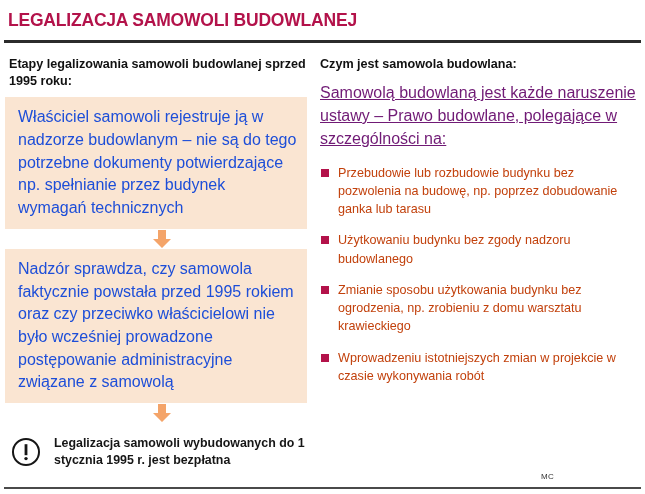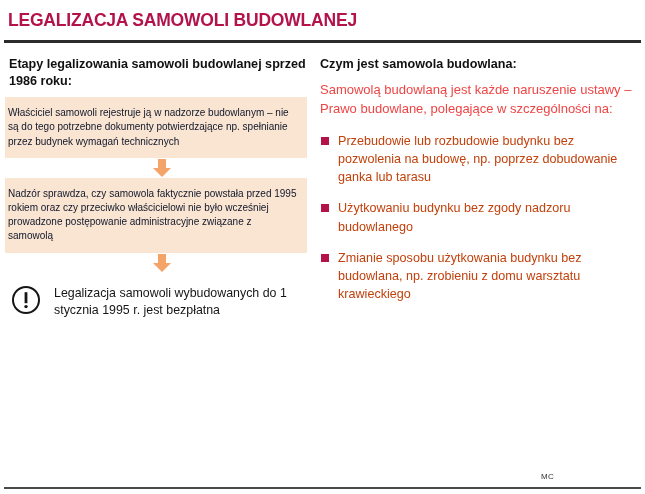--- a/index.html
+++ b/index.html
@@ -74,64 +74,67 @@
   }
   .col-left .col-heading { padding-left: 4px; }
 
   
   .flow {
     margin-top: 8px;
   }
   .flow-box {
     background: #fae5d2;
     box-sizing: border-box;
-    padding: 9px 10px 9px 3px;
-    font-size: 10px;
+    padding: 9px 10px 9px 13px;
+    font-size: 16px;
     line-height: 1.42;
-    color: #0f172a;
+    color: #1d4ed8;
   }
   .flow-box p { margin: 0; }
 
   .arrow-wrap {
     height: 20px;
     position: relative;
   }
   .arrow-down {
     position: absolute;
     left: 148px;
     top: 1px;
     width: 18px;
     height: 18px;
   }
 
   
   .note {
     display: flex;
+    align-items: center;
     margin-top: 12px;
     padding-left: 6px;
+    font-weight: bold;
   }
   .note-icon {
     flex: 0 0 auto;
     width: 30px;
     height: 30px;
     margin-right: 13px;
   }
   .note-text {
     font-size: 12.4px;
     line-height: 1.4;
     color: #161616;
   }
   .note-text p { margin: 0; }
 
   
   .intro {
     margin-top: 8px;
-    font-size: 13px;
+    font-size: 16px;
     line-height: 1.46;
-    color: #ef4444;
+    color: #701a75;
+    text-decoration: underline;
   }
   .intro p { margin: 0; }
 
   .bullets {
     margin-top: 13px;
     padding: 0;
     list-style: none;
   }
   .bullet {
     position: relative;
@@ -176,21 +179,21 @@
 
 <div id="infographic">
 
   <div class="title-bar">
     <div class="page-title">LEGALIZACJA SAMOWOLI BUDOWLANEJ</div>
     <div class="title-rule"></div>
   </div>
 
   <div class="col-left">
 
-    <div class="col-heading">Etapy legalizowania samowoli budowlanej sprzed 1986 roku:</div>
+    <div class="col-heading">Etapy legalizowania samowoli budowlanej sprzed 1995 roku:</div>
 
     <div class="flow">
 
       <div class="flow-box">
         <p>Właściciel samowoli rejestruje ją w nadzorze budowlanym – nie są do tego potrzebne dokumenty potwierdzające np.  spełnianie przez budynek wymagań technicznych</p>
       </div>
 
       <div class="arrow-wrap">
         <svg class="arrow-down" viewBox="0 0 18 18">
           <polygon points="5,0 13,0 13,9 18,9 9,18 0,9 5,9" fill="#f4a469"></polygon>
@@ -235,21 +238,25 @@
       <li class="bullet">
         <span class="bullet-marker"></span>
         <p>Przebudowie lub rozbudowie budynku bez pozwolenia na budowę, np. poprzez dobudowanie ganka lub tarasu</p>
       </li>
       <li class="bullet">
         <span class="bullet-marker"></span>
         <p>Użytkowaniu budynku bez zgody nadzoru budowlanego</p>
       </li>
       <li class="bullet">
         <span class="bullet-marker"></span>
-        <p>Zmianie sposobu użytkowania budynku bez budowlana, np. zrobieniu z domu warsztatu krawieckiego</p>
+        <p>Zmianie sposobu użytkowania budynku bez ogrodzenia, np. zrobieniu z domu warsztatu krawieckiego</p>
+      </li>
+      <li class="bullet">
+        <span class="bullet-marker"></span>
+        <p>Wprowadzeniu istotniejszych zmian w projekcie w czasie wykonywania robót</p>
       </li>
     </ul>
 
   </div>
 
   <div class="credit">MC</div>
   <div class="bottom-rule"></div>
 
 </div>
 

